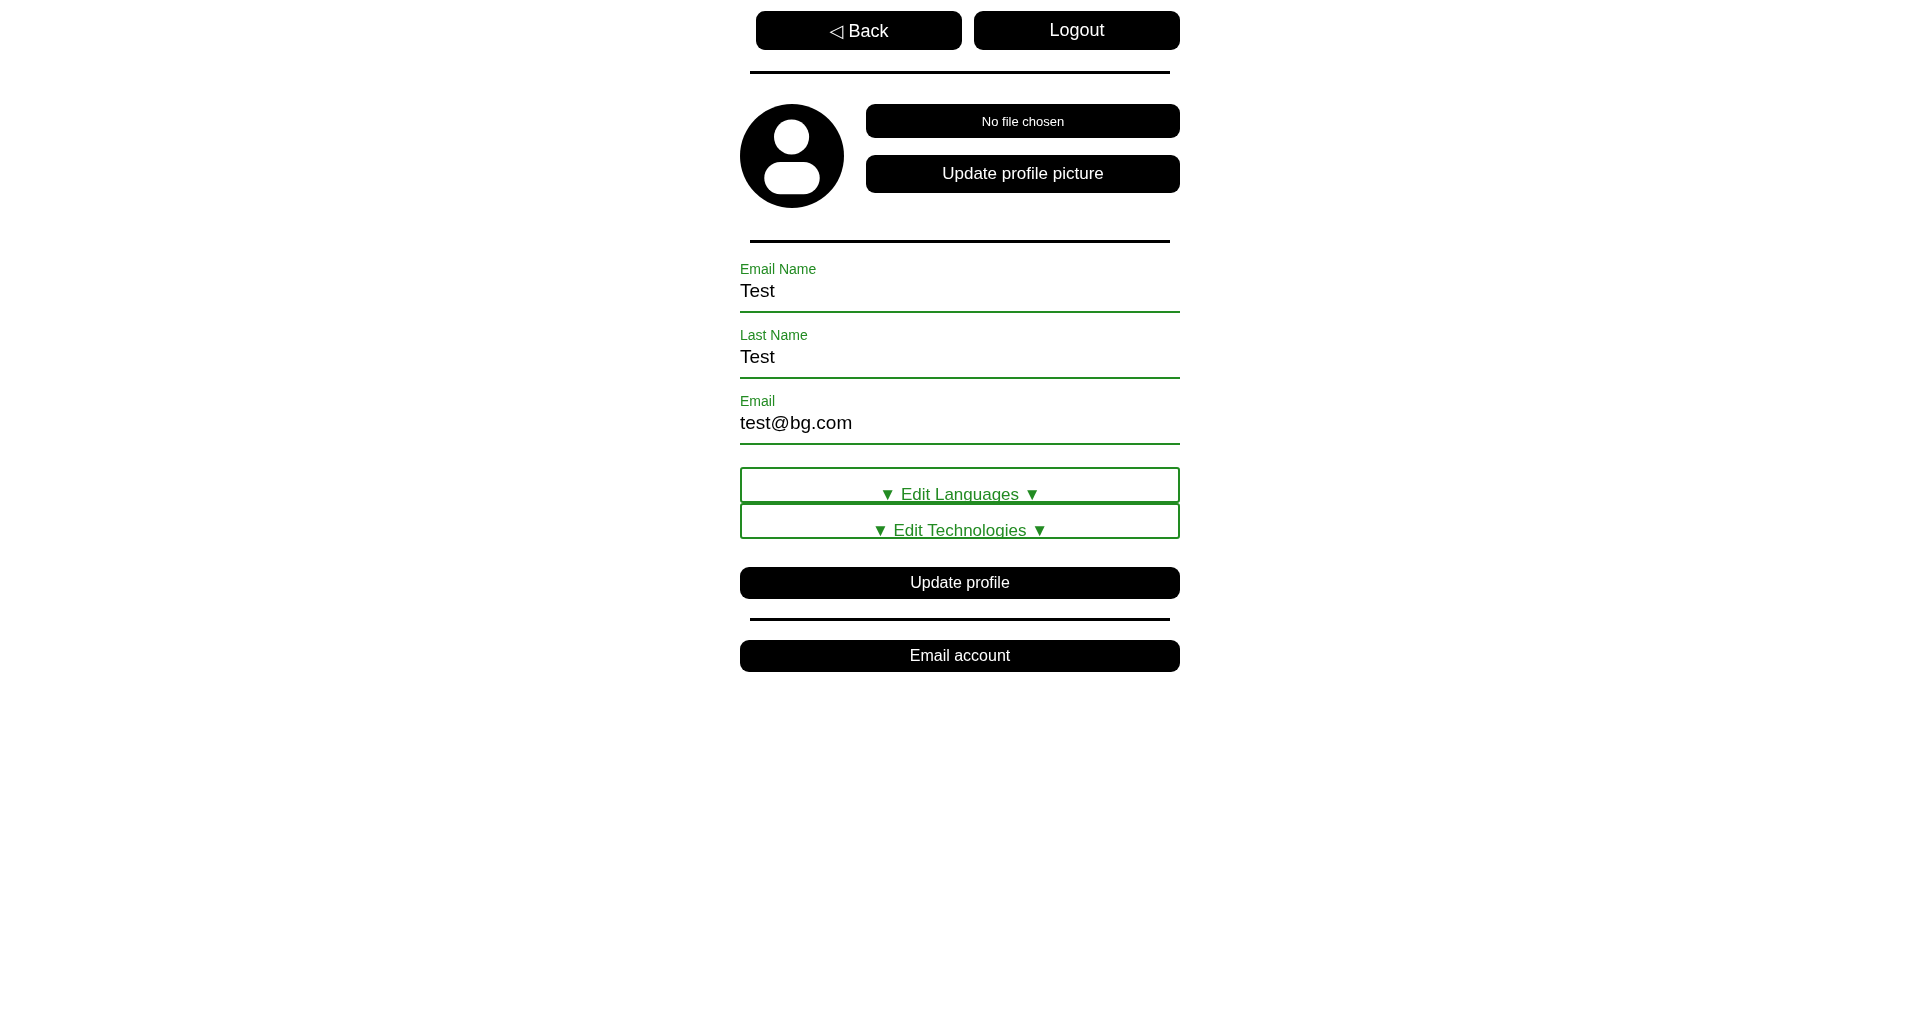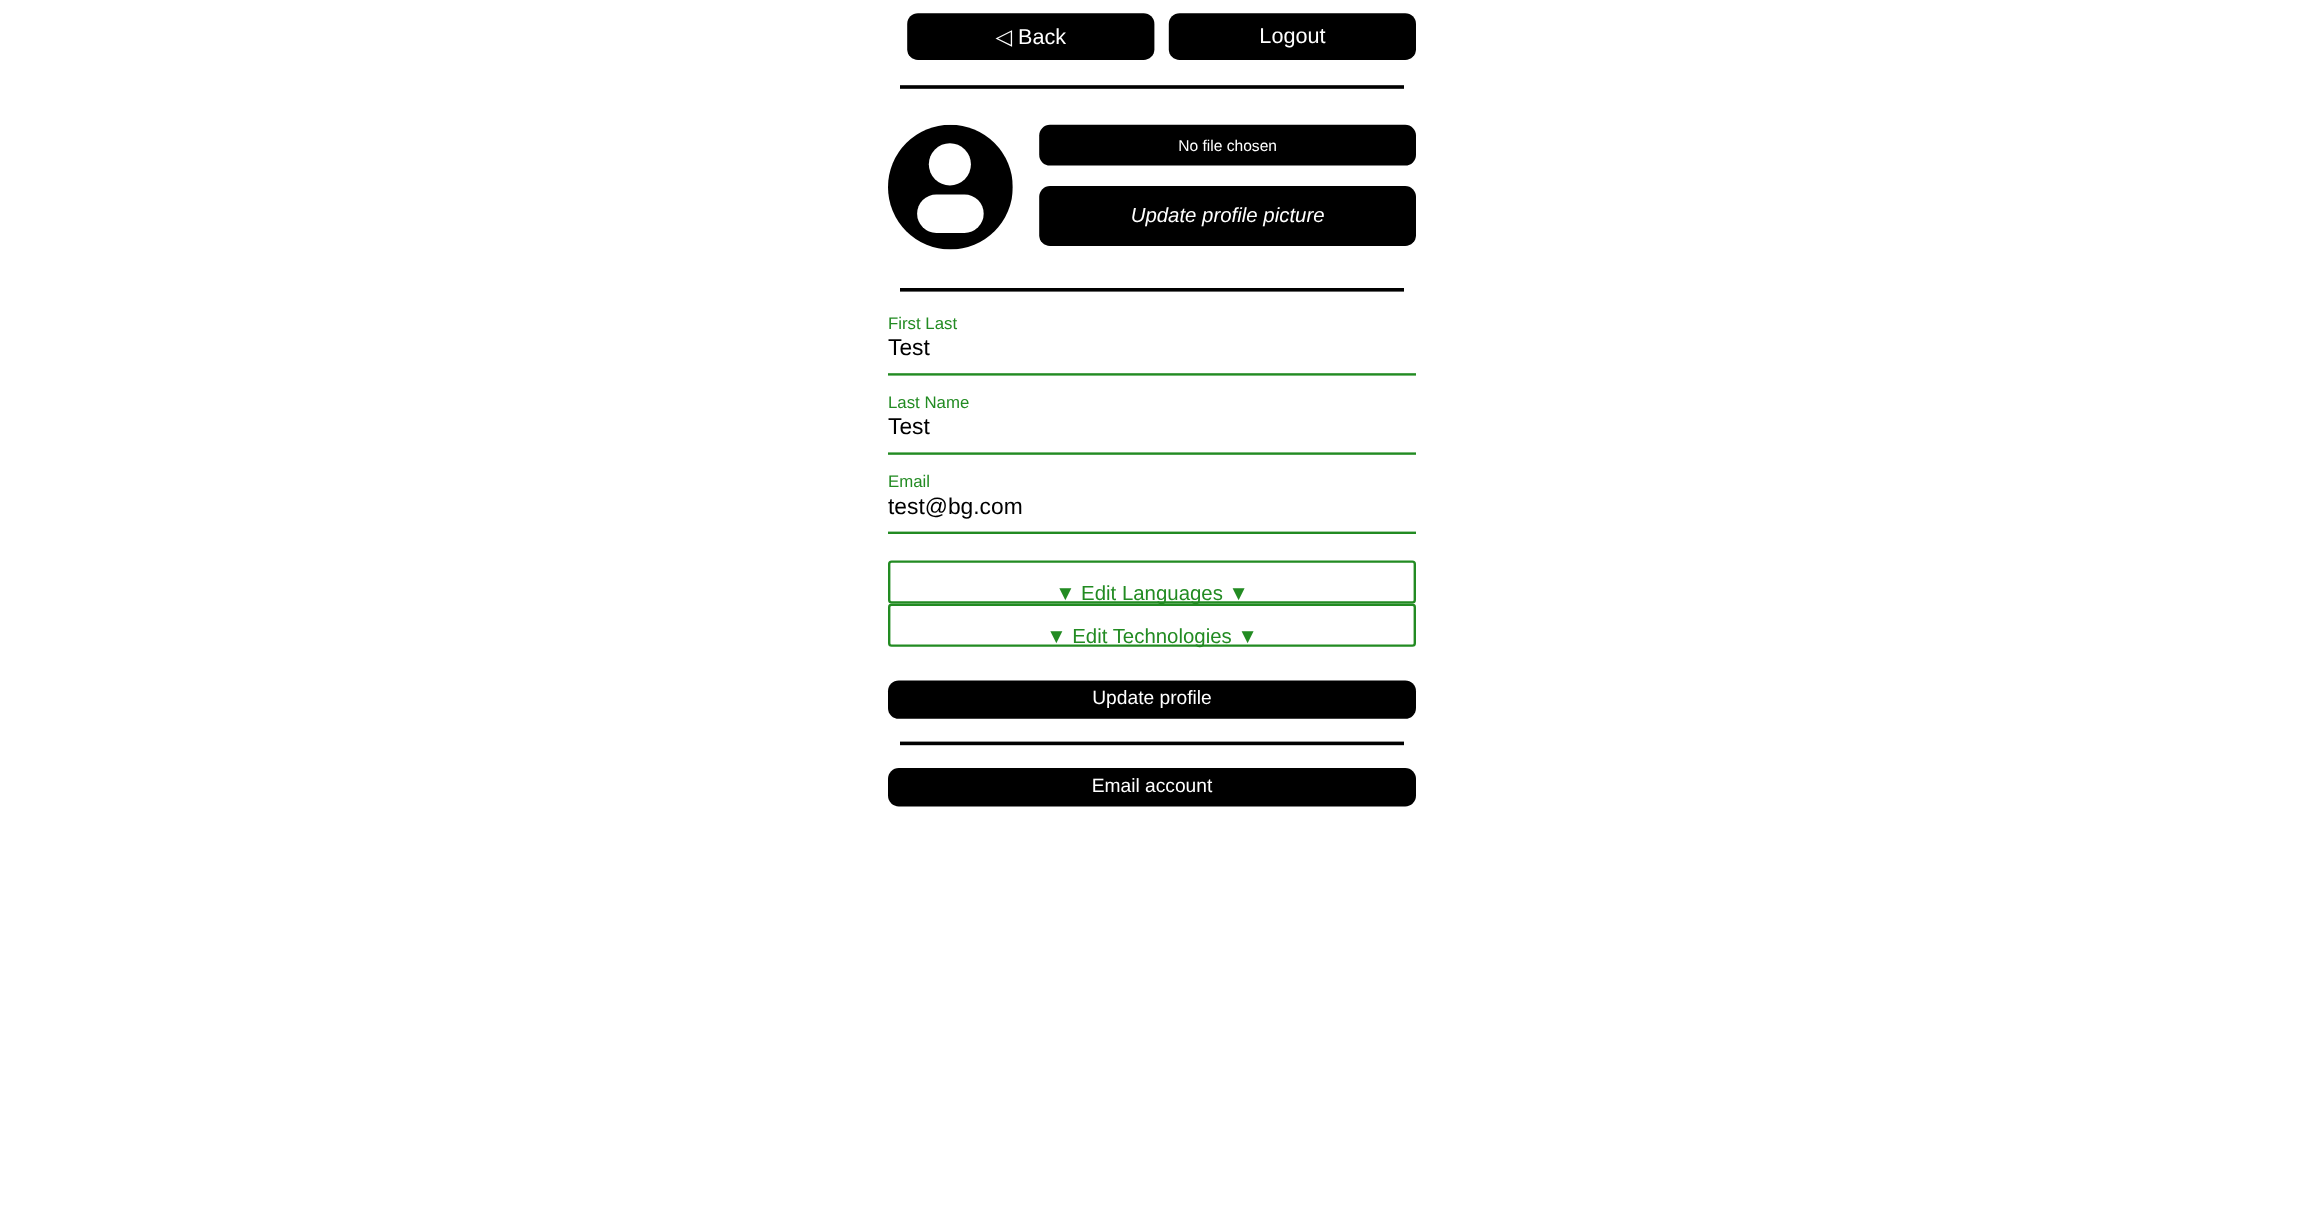--- a/index.html
+++ b/index.html
@@ -61,24 +61,23 @@
     flex: 1;
     margin-left: 22px;
     display: flex;
     flex-direction: column;
   }
   .file-btn {
     height: 34px;
     font-size: 13px;
   }
   .update-pic-btn {
-    height: 50px;
+    height: 38px;
     font-size: 17px;
     margin-top: 17px;
-    font-style: italic;
   }
   .divider.after-avatar { margin-top: 32px; }
   
   .form {
     margin-top: 18px;
   }
   .field {
     margin-bottom: 14px;
   }
   .field-label-row {
@@ -156,21 +155,21 @@
       <button class="btn-black update-pic-btn">Update profile picture</button>
     </div>
   </div>
 
   <hr class="divider after-avatar">
 
   <div class="form">
 
     <div class="field">
       <div class="field-label-row">
-        <span class="field-label">First Last</span>
+        <span class="field-label">Email Name</span>
       </div>
       <input class="field-input" type="text" value="Test" style="">
     </div>
 
     <div class="field">
       <div class="field-label-row">
         <span class="field-label">Last Name</span>
       </div>
       <input class="field-input" type="text" value="Test" style="">
     </div>

